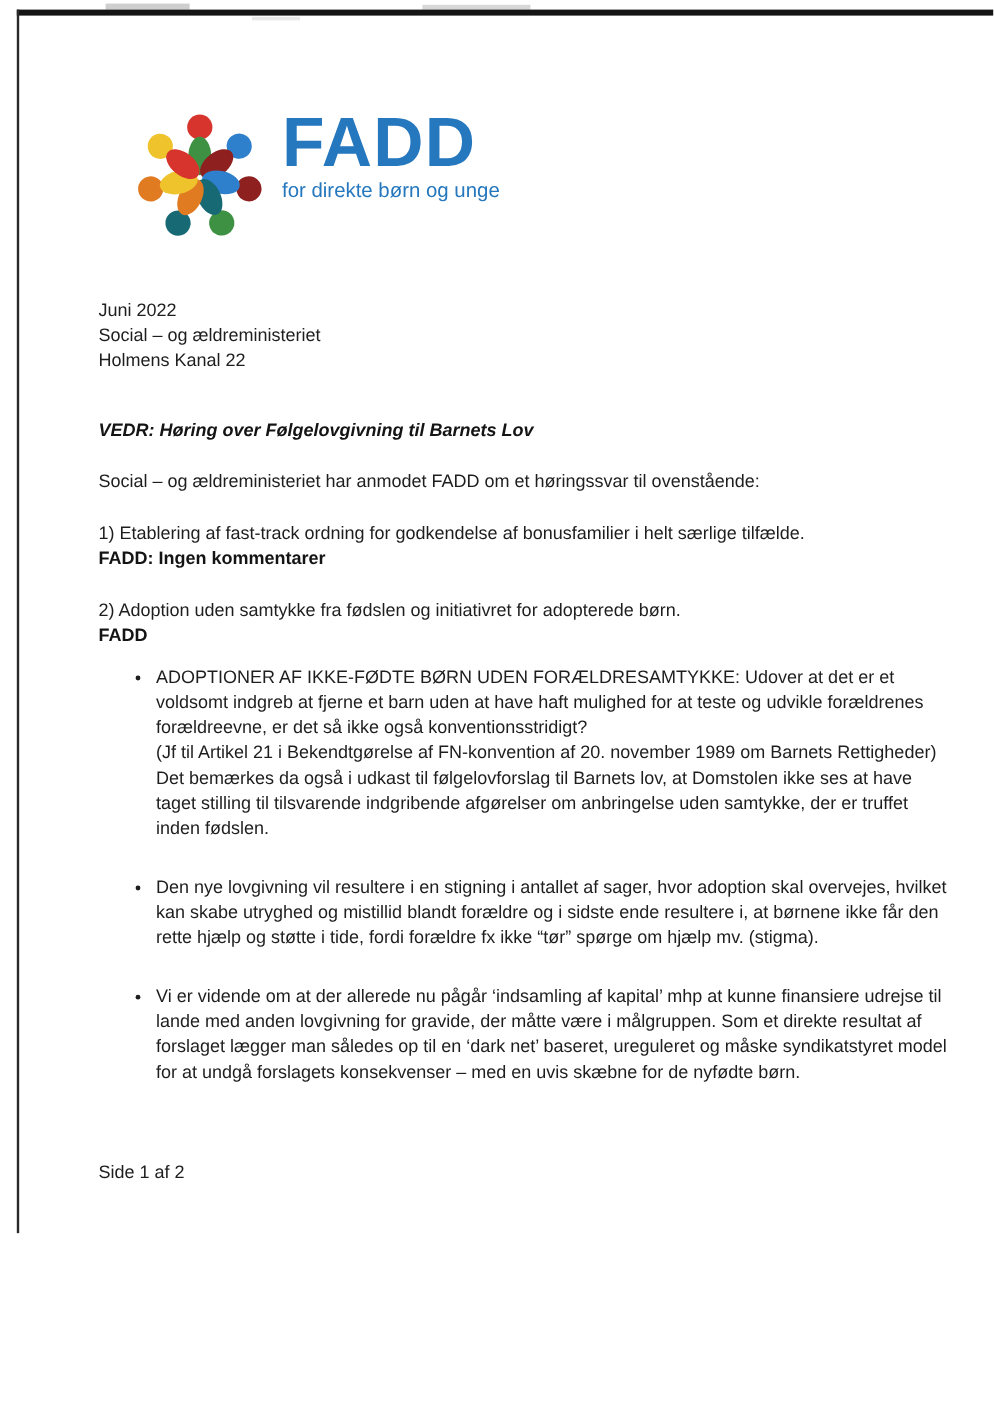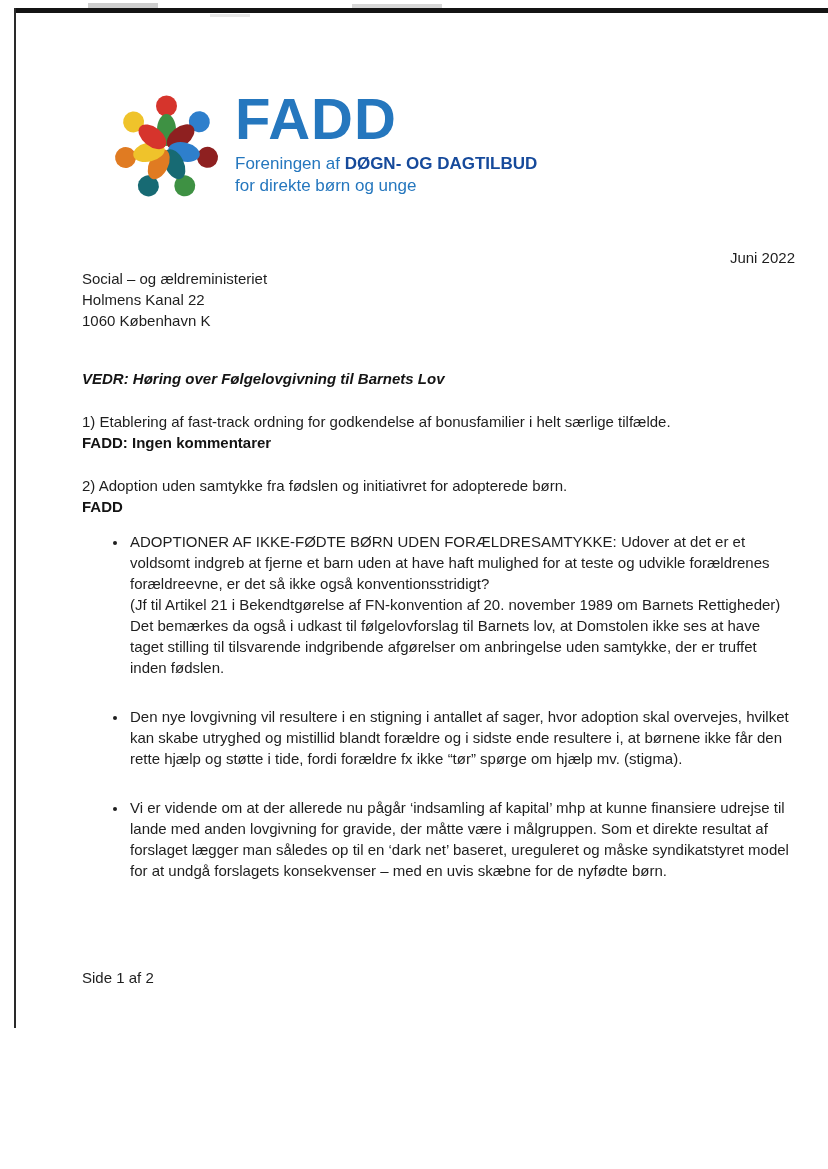--- a/index.html
+++ b/index.html
@@ -48,21 +48,21 @@
     line-height: 1;
     color: #2577be;
   }
   .tagline { font-size: 17px; line-height: 1.3; margin-top: 5px; }
   .tagline-regular { color: #2577be; }
   .tagline-bold { color: #164a9b; font-weight: bold; }
   .tagline-line2 { color: #2577be; font-size: 17px; line-height: 1.3; }
 
   
   .body-text { font-size: 15px; line-height: 21px; }
-  .date-line { text-align: right; margin-top: 40px; }
+  .date-line { text-align: left; margin-top: 40px; }
   .recipient-line { }
   .sent-line { margin-top: 21px; }
   .sent-line a { color: inherit; text-decoration: underline; }
   .subject-line { margin-top: 37px; font-weight: bold; color: #141414; font-style: italic; }
   .intro-line { margin-top: 22px; }
   .item-heading { margin-top: 22px; }
   .item-response { font-weight: bold; color: #141414; }
   .bullet-list {
     margin: 14px 0 0 0;
     padding: 0 0 0 46px;
@@ -124,39 +124,36 @@
             </g>
             <g transform="rotate(308.4)">
               <circle cx="0" cy="-42" r="10.5" fill="#EFC32B"></circle>
               <ellipse cx="0" cy="-18" rx="9.5" ry="16" fill="#D6342C"></ellipse>
             </g>
           </g>
         </svg>
       </div>
       <div class="logo-text">
         <div class="fadd-wordmark">FADD</div>
-        <div class="tagline">
-          <span class="tagline-regular">Foreningen af </span><span class="tagline-bold">DØGN- OG DAGTILBUD</span>
-        </div>
         <div class="tagline-line2">for direkte børn og unge</div>
       </div>
     </div>
 
     <div class="body-text">
       <div class="date-line">Juni 2022</div>
 
       <div>
         <div class="recipient-line">Social – og ældreministeriet</div>
         <div class="recipient-line">Holmens Kanal 22</div>
-        <div class="recipient-line">1060 København K</div>
       </div>
 
 
       <div class="subject-line">VEDR: Høring over Følgelovgivning til Barnets Lov</div>
 
+      <div class="intro-line">Social – og ældreministeriet har anmodet FADD om et høringssvar til ovenstående:</div>
 
       <div class="item-heading">1) Etablering af fast-track ordning for godkendelse af bonusfamilier i helt særlige tilfælde.</div>
       <div class="item-response">FADD: Ingen kommentarer</div>
 
       <div class="item-heading">2) Adoption uden samtykke fra fødslen og initiativret for adopterede børn.</div>
       <div class="item-response">FADD</div>
 
       <ul class="bullet-list">
         <li>ADOPTIONER AF IKKE-FØDTE BØRN UDEN FORÆLDRESAMTYKKE: Udover at det er et voldsomt indgreb at fjerne et barn uden at have haft mulighed for at teste og udvikle forældrenes forældreevne, er det så ikke også konventionsstridigt?
 (Jf til Artikel 21 i Bekendtgørelse af FN-konvention af 20. november 1989 om Barnets Rettigheder)

